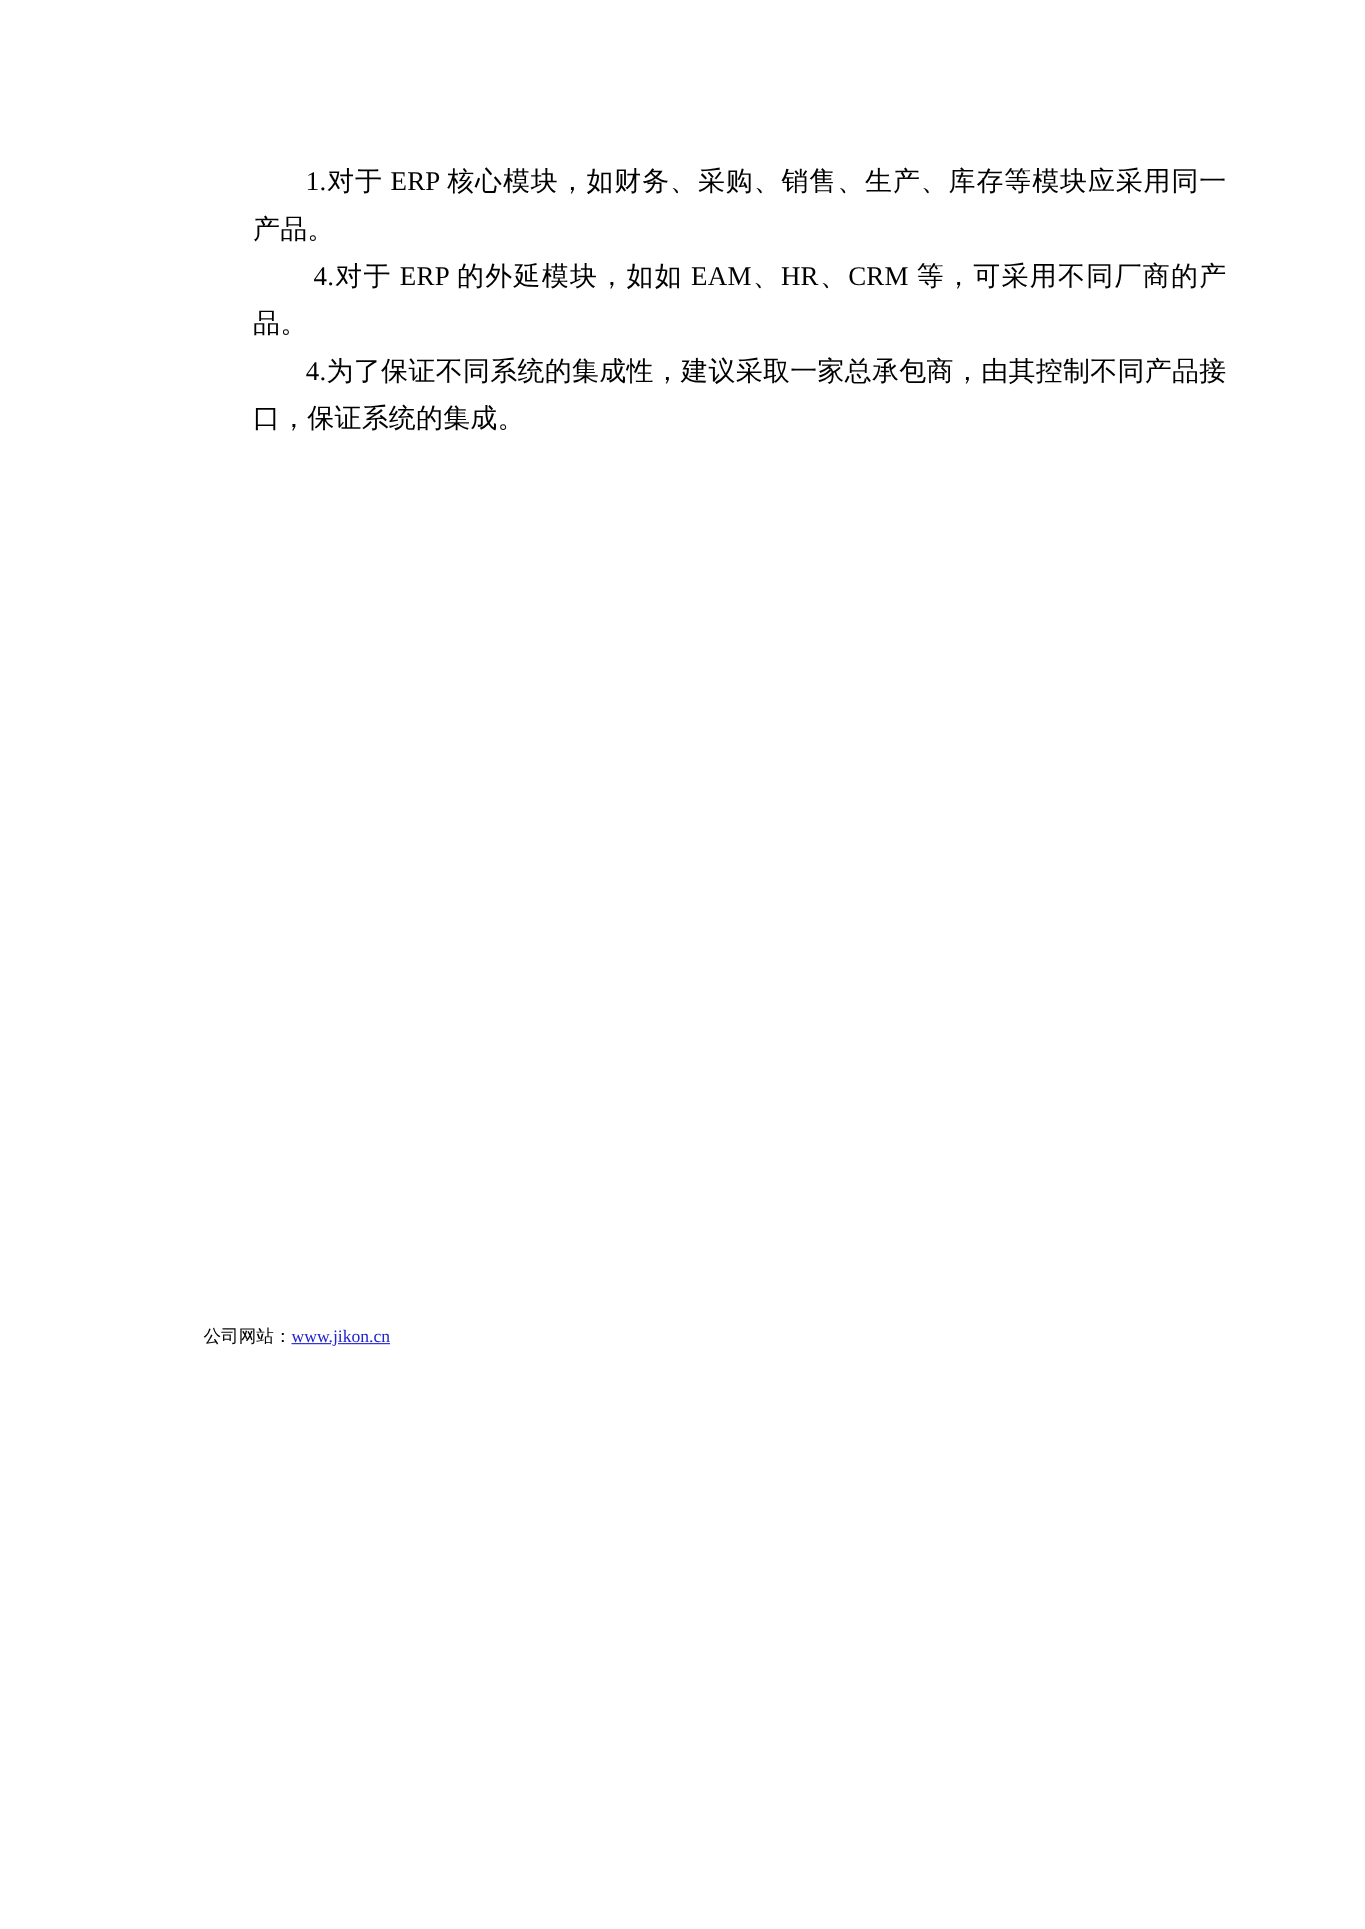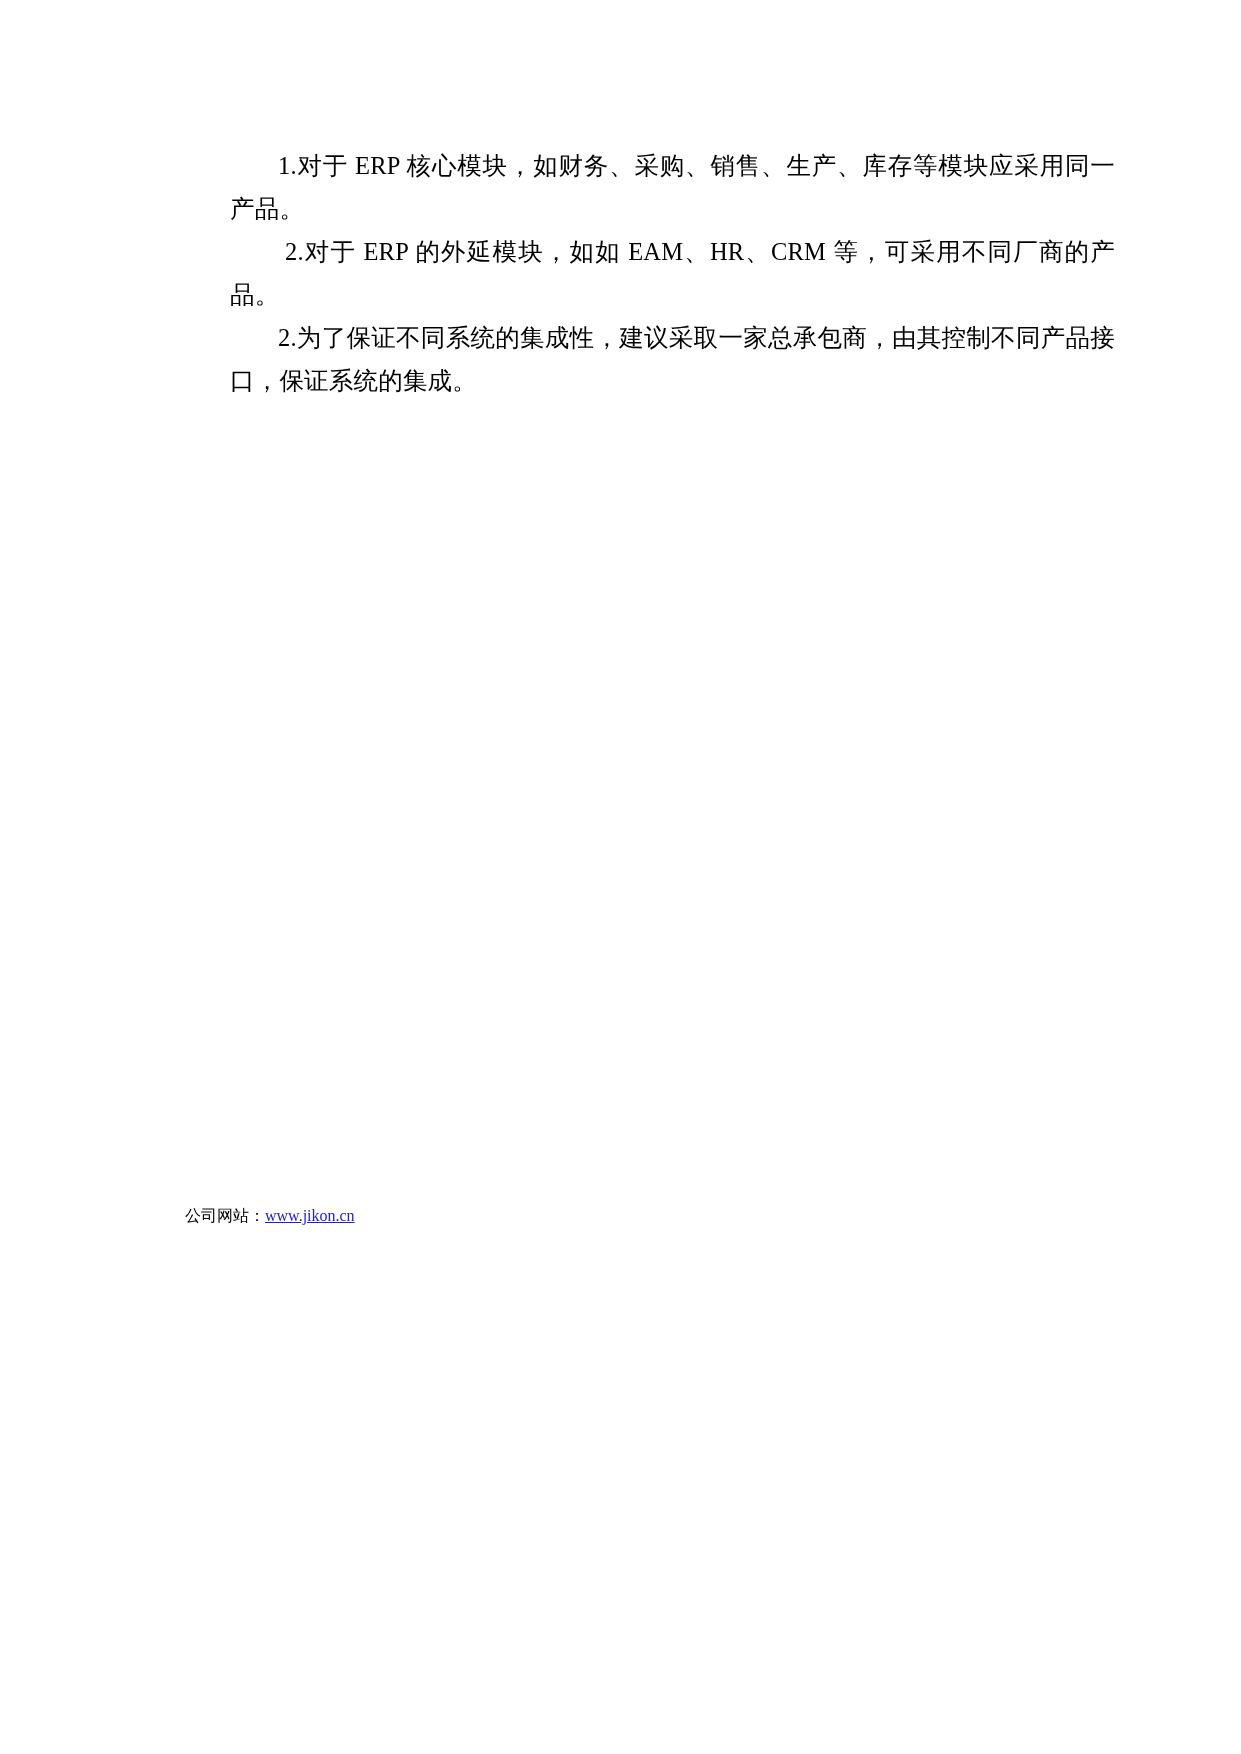--- a/index.html
+++ b/index.html
@@ -52,22 +52,22 @@
     text-decoration: underline;
   }
 </style>
 </head>
 <body>
 
 <div class="page">
 
   <div class="content">
     <p class="para indent1">1.对于 ERP 核心模块，如财务、采购、销售、生产、库存等模块应采用同一产品。</p>
-    <p class="para indent2"> 2.对于 ERP 的外延模块，如如 EAM、HR、CRM 等，可采用不同厂商的产品。</p>
-    <p class="para indent1">2.为了保证不同系统的集成性，建议采取一家总承包商，由其控制不同产品接口，保证系统的集成。</p>
+    <p class="para indent2"> 4.对于 ERP 的外延模块，如如 EAM、HR、CRM 等，可采用不同厂商的产品。</p>
+    <p class="para indent1">4.为了保证不同系统的集成性，建议采取一家总承包商，由其控制不同产品接口，保证系统的集成。</p>
   </div>
 
   <div class="footer">
     <div class="footer-line">
       <span>公司网站：</span><a class="link" href="#">www.jikon.cn</a>
     </div>
   </div>
 
 </div>
 

